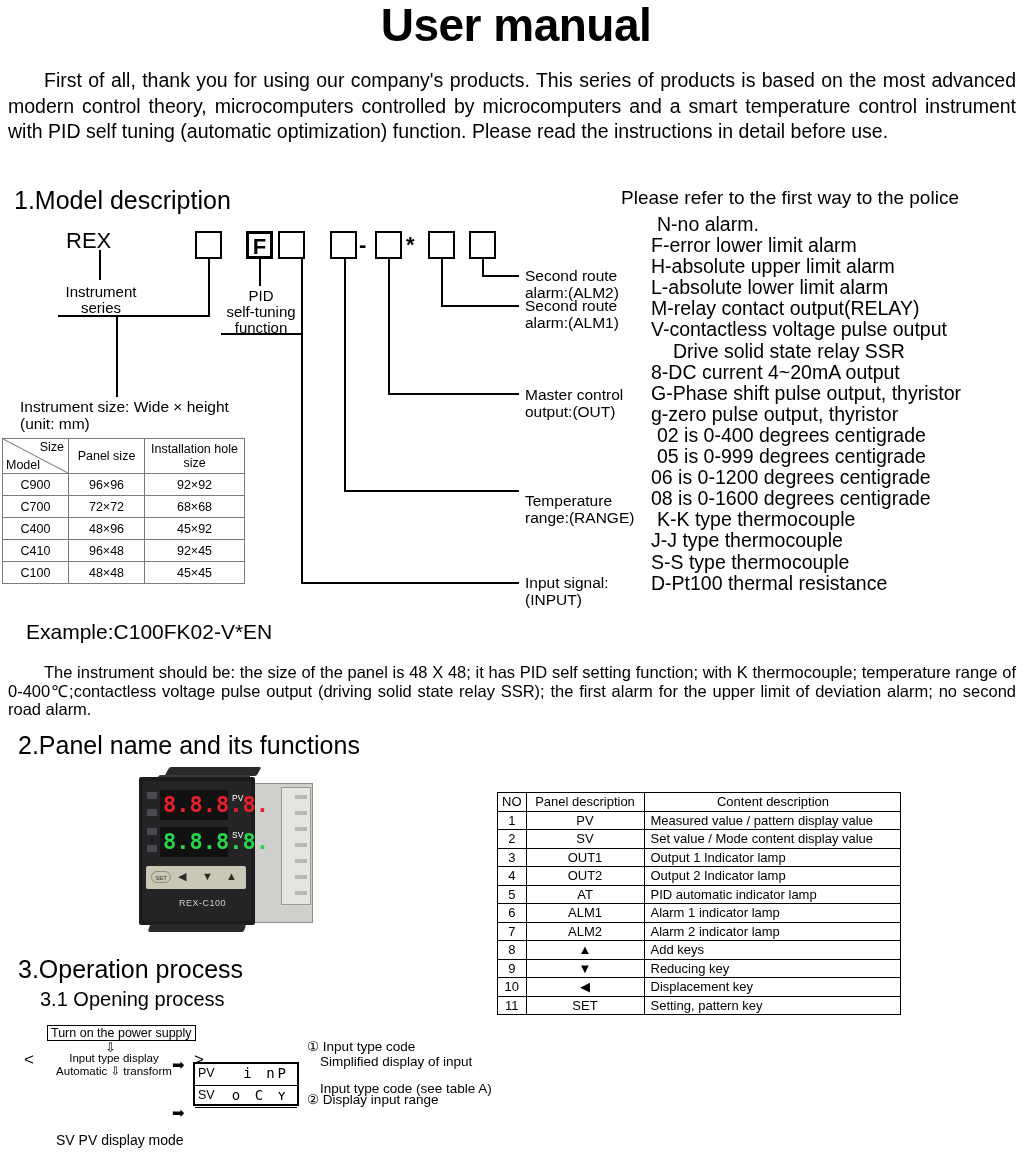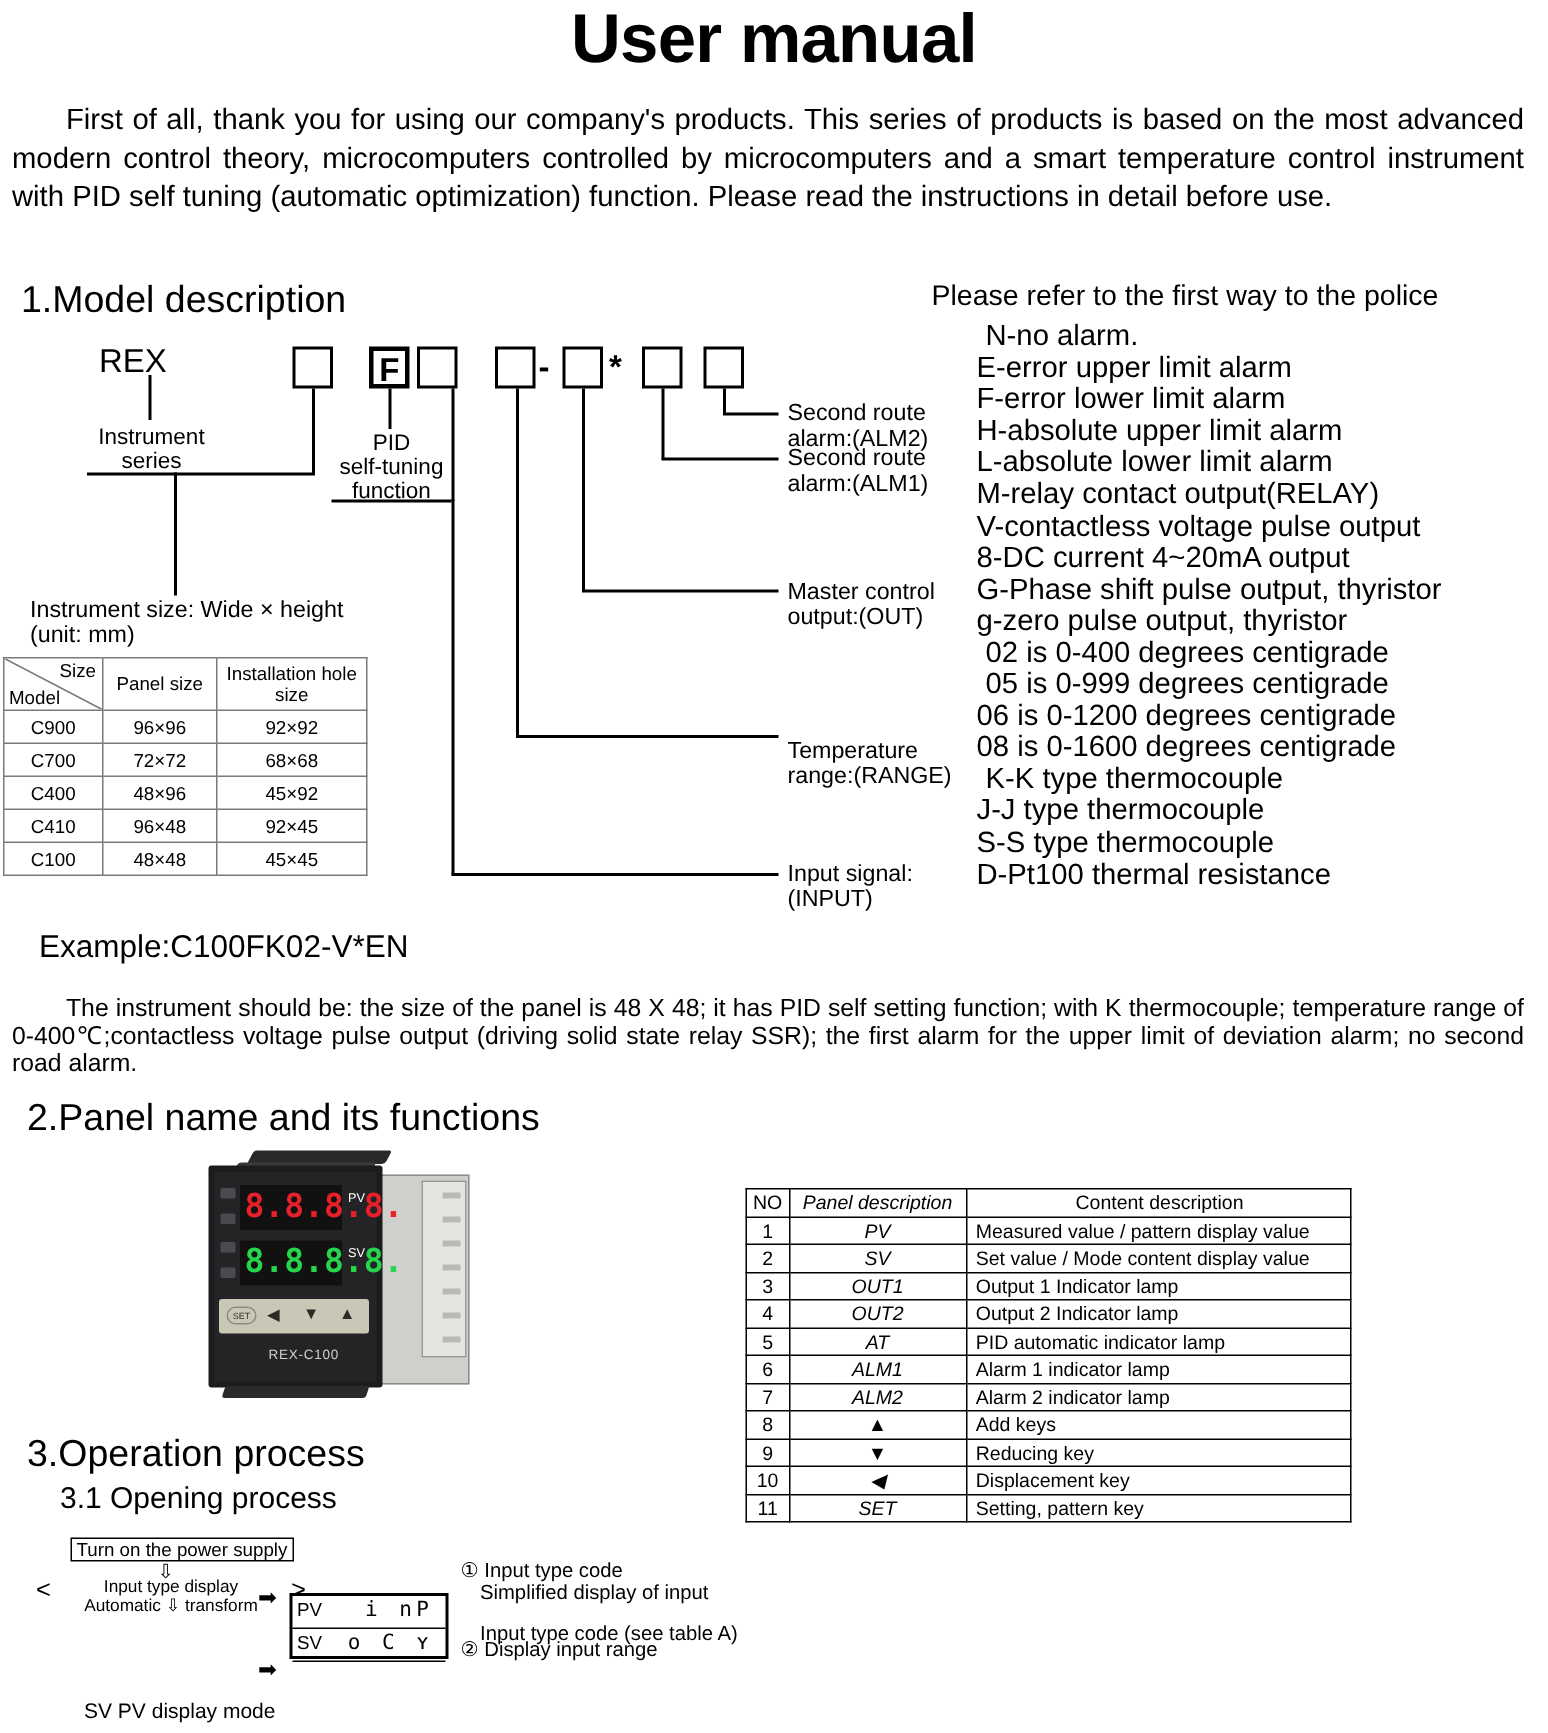--- a/index.html
+++ b/index.html
@@ -101,21 +101,21 @@
   #panel-photo{ top:765px; left:133px; width:180px; height:185px; }
 
   
   #panel-table{ top:792px; left:497px; }
   #panel-table table{ border-collapse:collapse; font-size:13px; }
   #panel-table td, #panel-table th{
     border:1px solid #000; padding:1px 4px; font-weight:normal;
   }
   #panel-table tr{ height:18.5px; }
   #panel-table td.c-no{ width:28px; text-align:center; }
-  #panel-table td.c-pd{ width:118px; text-align:center;font-style:italic; }
+  #panel-table td.c-pd{ width:118px; text-align:center; }
   #panel-table td.c-cd{ width:256px; text-align:left; padding-left:6px; }
 
   
   .flowbox-pw{
     border:1.4px solid #000; font-size:12.5px;
     padding:0px 3px; background:#fff;
   }
   .segbox{
     border:2px solid #000; background:#fff;
     width:106px; height:44px; position:relative;
@@ -210,26 +210,26 @@
 <div class="abs vline" style="top:259px; left:482px; height:17px;"></div>
 <div class="abs hline" style="top:275px; left:482px; width:37px;"></div>
 <div class="abs callout" style="top:267px; left:525px;">
   <div>Second route</div>
   <div>alarm:(ALM2)</div>
 </div>
 
 <div class="abs" id="legend-head">Please refer to the first way to the police</div>
 <div class="abs" id="legend-list">
   <div class="ind2">N-no alarm.</div>
-  <div>E-error upper limit alarm</div>
   <div>F-error lower limit alarm</div>
   <div>H-absolute upper limit alarm</div>
   <div>L-absolute lower limit alarm</div>
   <div>M-relay contact output(RELAY)</div>
   <div>V-contactless voltage pulse output</div>
+  <div class="ind">Drive solid state relay SSR</div>
   <div>8-DC current 4~20mA output</div>
   <div>G-Phase shift pulse output, thyristor</div>
   <div>g-zero pulse output, thyristor</div>
   <div class="ind2">02 is 0-400 degrees centigrade</div>
   <div class="ind2">05 is 0-999 degrees centigrade</div>
   <div>06 is 0-1200 degrees centigrade</div>
   <div>08 is 0-1600 degrees centigrade</div>
   <div class="ind2">K-K type thermocouple</div>
   <div>J-J type thermocouple</div>
   <div>S-S type thermocouple</div>

